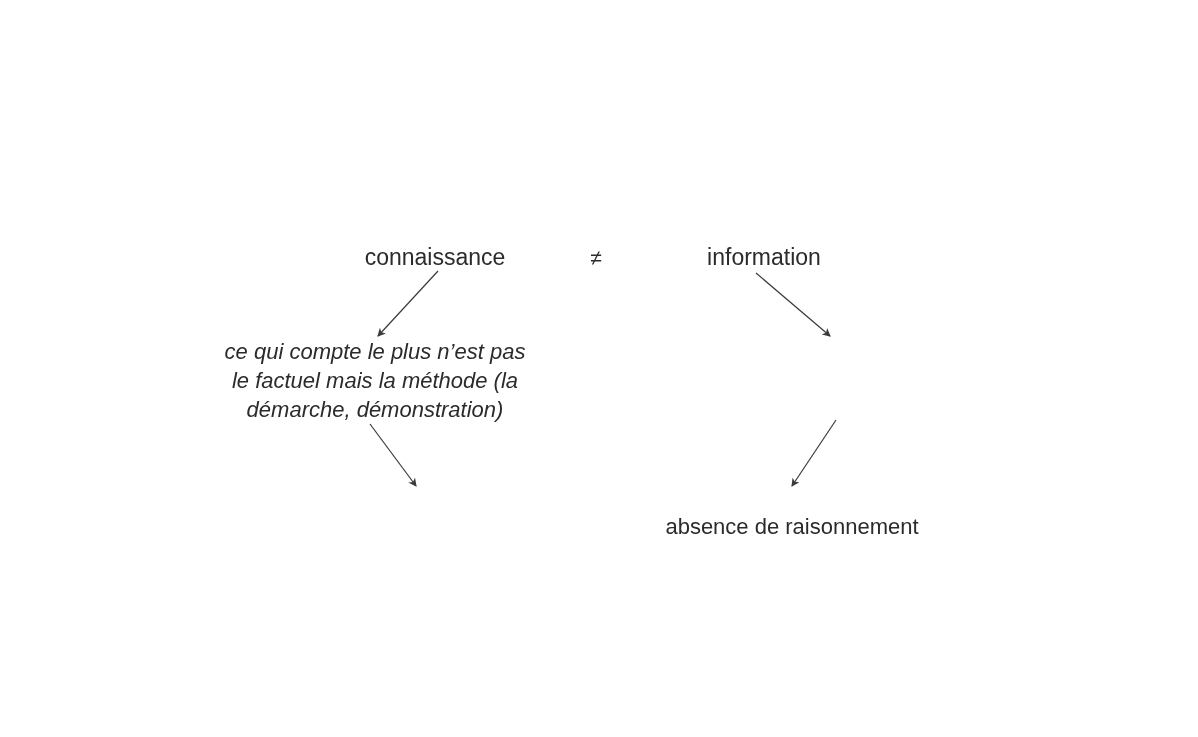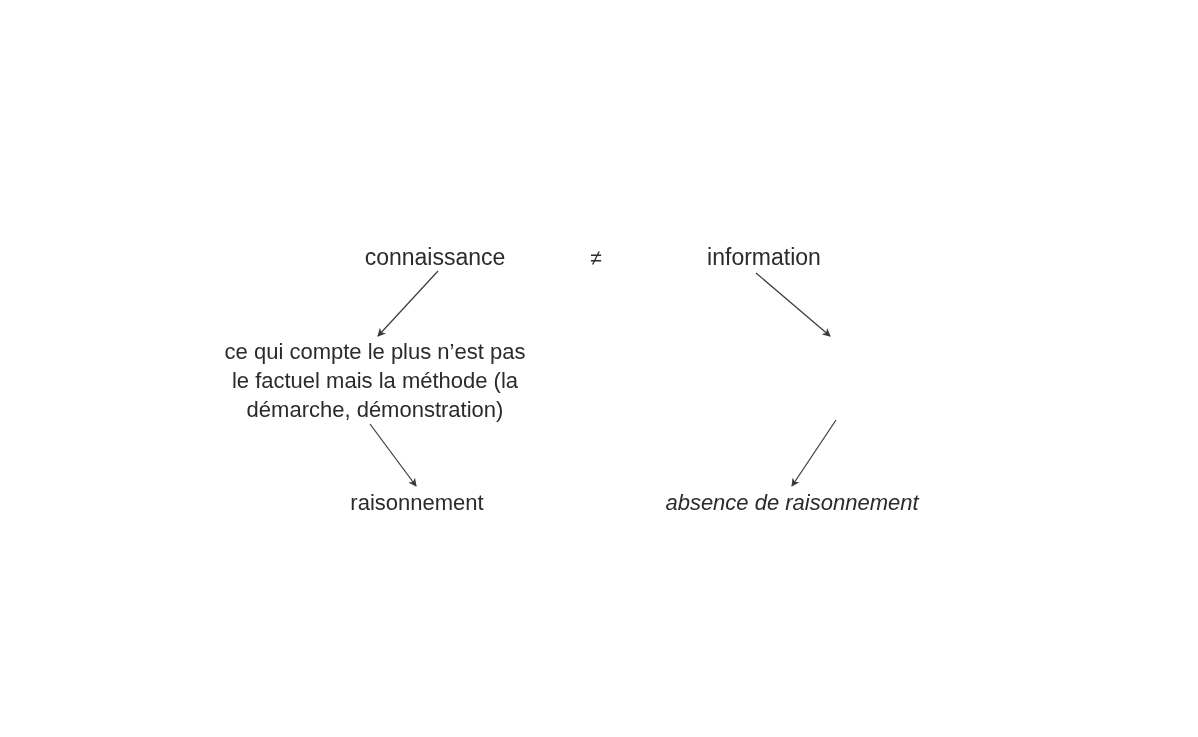--- a/index.html
+++ b/index.html
@@ -61,22 +61,21 @@
     <line x1="350" y1="424" x2="396" y2="486" stroke="#3a3a3a" stroke-width="1.2" marker-end="url(#arrowhead)"></line>
     <line x1="816" y1="420" x2="772" y2="486" stroke="#3a3a3a" stroke-width="1.2" marker-end="url(#arrowhead)"></line>
   </svg>
 
   <div class="node term" style="left:415px; top:243px;">connaissance</div>
 
   <div class="node comparator" style="left:576px; top:243px;">≠</div>
 
   <div class="node term" style="left:744px; top:243px;">information</div>
 
-  <div class="node definition" style="left:355px; top:337px;">ce qui compte le plus n’est pas
+  <div class="node definition" style="left:355px; top:337px;font-style:italic;">ce qui compte le plus n’est pas
 le factuel mais la méthode (la
 démarche, démonstration)</div>
 
 
-  <div class="node conclusion" style="left:397px; top:488px;">raisonnement</div>
 
-  <div class="node conclusion" style="left:772px; top:488px;font-style:italic;">absence de raisonnement</div>
+  <div class="node conclusion" style="left:772px; top:512px;">absence de raisonnement</div>
 
 </div>
 
 </body></html>

